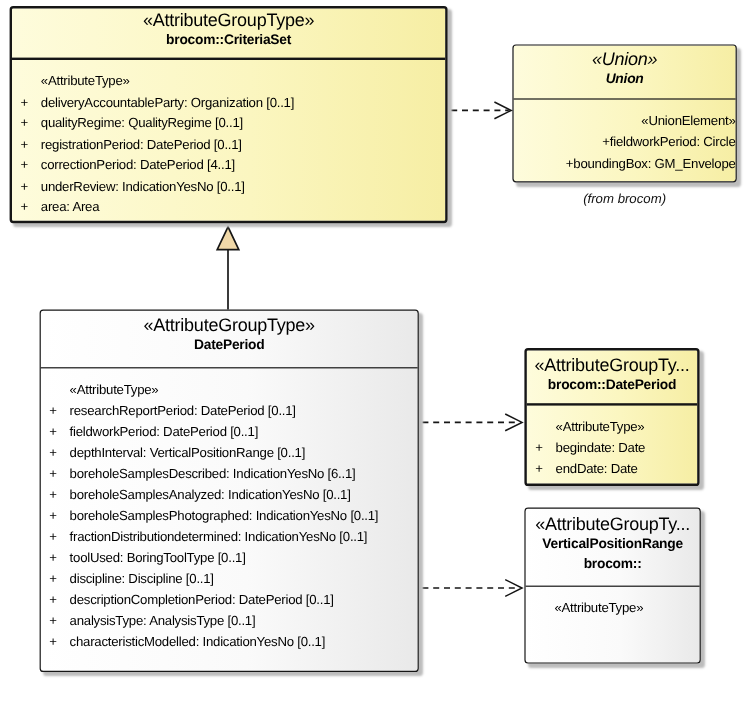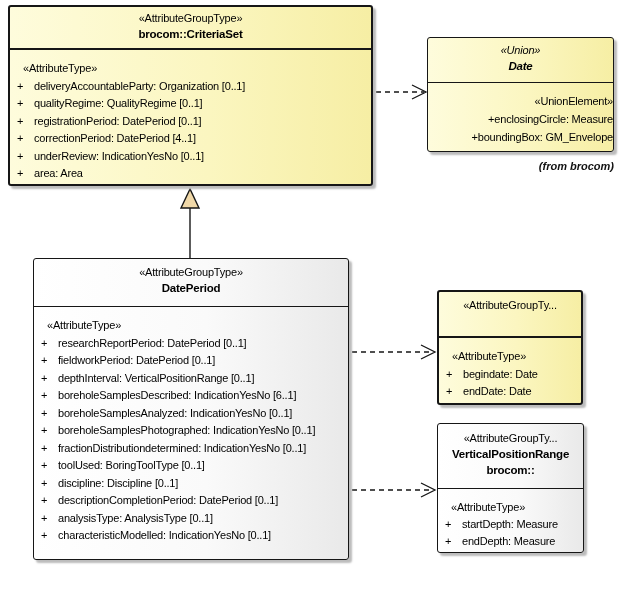--- a/index.html
+++ b/index.html
@@ -14,34 +14,34 @@
     font-size:11px;letter-spacing:-0.2px;
   }
   .uml-box.thick{border-width:2px;}
   .yellow{background:linear-gradient(90deg,#FEFCDC 0%,#FBF6C0 55%,#F6EEA4 100%);}
   .white{background:linear-gradient(90deg,#FFFFFF 0%,#FAFAFA 55%,#E9E9E9 100%);}
   .hdr{
     box-sizing:content-box;border-bottom:1px solid #161616;
     text-align:center;overflow:hidden;
   }
   .thick .hdr{border-bottom-width:2px;}
-  .stereo{font-size:11px;}
+  .stereo{font-size:15px;}
   .cls-name{font-weight:bold;font-size:11.5px;text-align:center;}
   .hdr div{line-height:16px;white-space:nowrap;}
   .body{overflow:hidden;}
-  .section-stereo{padding-left:13px;white-space:nowrap;}
+  .section-stereo{padding-left:24px;white-space:nowrap;}
   .row{white-space:nowrap;position:relative;}
   .vis{display:inline-block;width:24px;padding-left:7px;box-sizing:border-box;}
   .attr-text{display:inline-block;white-space:nowrap;}
   .rh175 .row,.rh175 .section-stereo{height:17.5px;line-height:17.5px;}
   .rh18  .row,.rh18  .section-stereo{height:18px;line-height:18px;}
   .rh165 .row,.rh165 .section-stereo{height:16.8px;line-height:16.8px;}
   .footnote{
-    position:absolute;font-size:11px;font-style:italic;font-weight:bold;
-    text-align:right;white-space:nowrap;color:#111;
+    position:absolute;font-size:11px;font-style:italic;font-weight:normal;
+    text-align:center;white-space:nowrap;color:#111;
   }
   svg.connectors{position:absolute;left:0;top:0;pointer-events:none;}
 </style>
 </head>
 <body>
 
 <div id="canvas">
 
   <svg class="connectors" width="625" height="603">
 
@@ -80,26 +80,26 @@
           <div class="row"><span class="vis">+</span><span class="attr-text">correctionPeriod: DatePeriod [4..1]</span></div>
           <div class="row"><span class="vis">+</span><span class="attr-text">underReview: IndicationYesNo [0..1]</span></div>
           <div class="row"><span class="vis">+</span><span class="attr-text">area: Area</span></div>
         </div>
     </div>
   </div>
 
   <div class="uml-box yellow rh18" style="left:427px;top:37px;width:187px;height:115px;">
     <div class="hdr" style="height:40px;padding-top:4px;font-style:italic;">
       <div class="stereo">«Union»</div>
-      <div class="cls-name">Date</div>
+      <div class="cls-name">Union</div>
     </div>
     <div class="body" style="padding-top:9px;text-align:right;">
       <div class="section-stereo">«UnionElement»</div>
       <div class="attrs">
-          <div class="row"><span class="vis">+</span><span class="attr-text">enclosingCircle: Measure</span></div>
+          <div class="row"><span class="vis">+</span><span class="attr-text">fieldworkPeriod: Circle</span></div>
           <div class="row"><span class="vis">+</span><span class="attr-text">boundingBox: GM_Envelope</span></div>
         </div>
     </div>
   </div>
   <div class="footnote" style="left:427px;top:160px;width:187px;">(from brocom)</div>
 
   <div class="uml-box white rh175" style="left:33px;top:258px;width:316px;height:302px;">
     <div class="hdr" style="height:42px;padding-top:5px;">
       <div class="stereo">«AttributeGroupType»</div>
       <div class="cls-name">DatePeriod</div>
@@ -119,38 +119,35 @@
           <div class="row"><span class="vis">+</span><span class="attr-text">descriptionCompletionPeriod: DatePeriod [0..1]</span></div>
           <div class="row"><span class="vis">+</span><span class="attr-text">analysisType: AnalysisType [0..1]</span></div>
           <div class="row"><span class="vis">+</span><span class="attr-text">characteristicModelled: IndicationYesNo [0..1]</span></div>
         </div>
     </div>
   </div>
 
   <div class="uml-box yellow thick rh175" style="left:437px;top:290px;width:146px;height:115px;">
     <div class="hdr" style="height:39px;padding-top:5px;">
       <div class="stereo">«AttributeGroupTy...</div>
+      <div class="cls-name">brocom::DatePeriod</div>
     </div>
     <div class="body" style="padding-top:10px;">
       <div class="section-stereo">«AttributeType»</div>
       <div class="attrs">
           <div class="row"><span class="vis">+</span><span class="attr-text">begindate: Date</span></div>
           <div class="row"><span class="vis">+</span><span class="attr-text">endDate: Date</span></div>
         </div>
     </div>
   </div>
 
   <div class="uml-box white rh165" style="left:437px;top:423px;width:147px;height:130px;">
     <div class="hdr" style="height:58px;padding-top:6px;">
       <div class="stereo">«AttributeGroupTy...</div>
       <div class="cls-name">VerticalPositionRange</div>
       <div class="cls-name">brocom::</div>
     </div>
     <div class="body" style="padding-top:10px;">
       <div class="section-stereo">«AttributeType»</div>
-      <div class="attrs">
-          <div class="row"><span class="vis">+</span><span class="attr-text">startDepth: Measure</span></div>
-          <div class="row"><span class="vis">+</span><span class="attr-text">endDepth: Measure</span></div>
-        </div>
     </div>
   </div>
 
 </div>
 
 </body></html>

